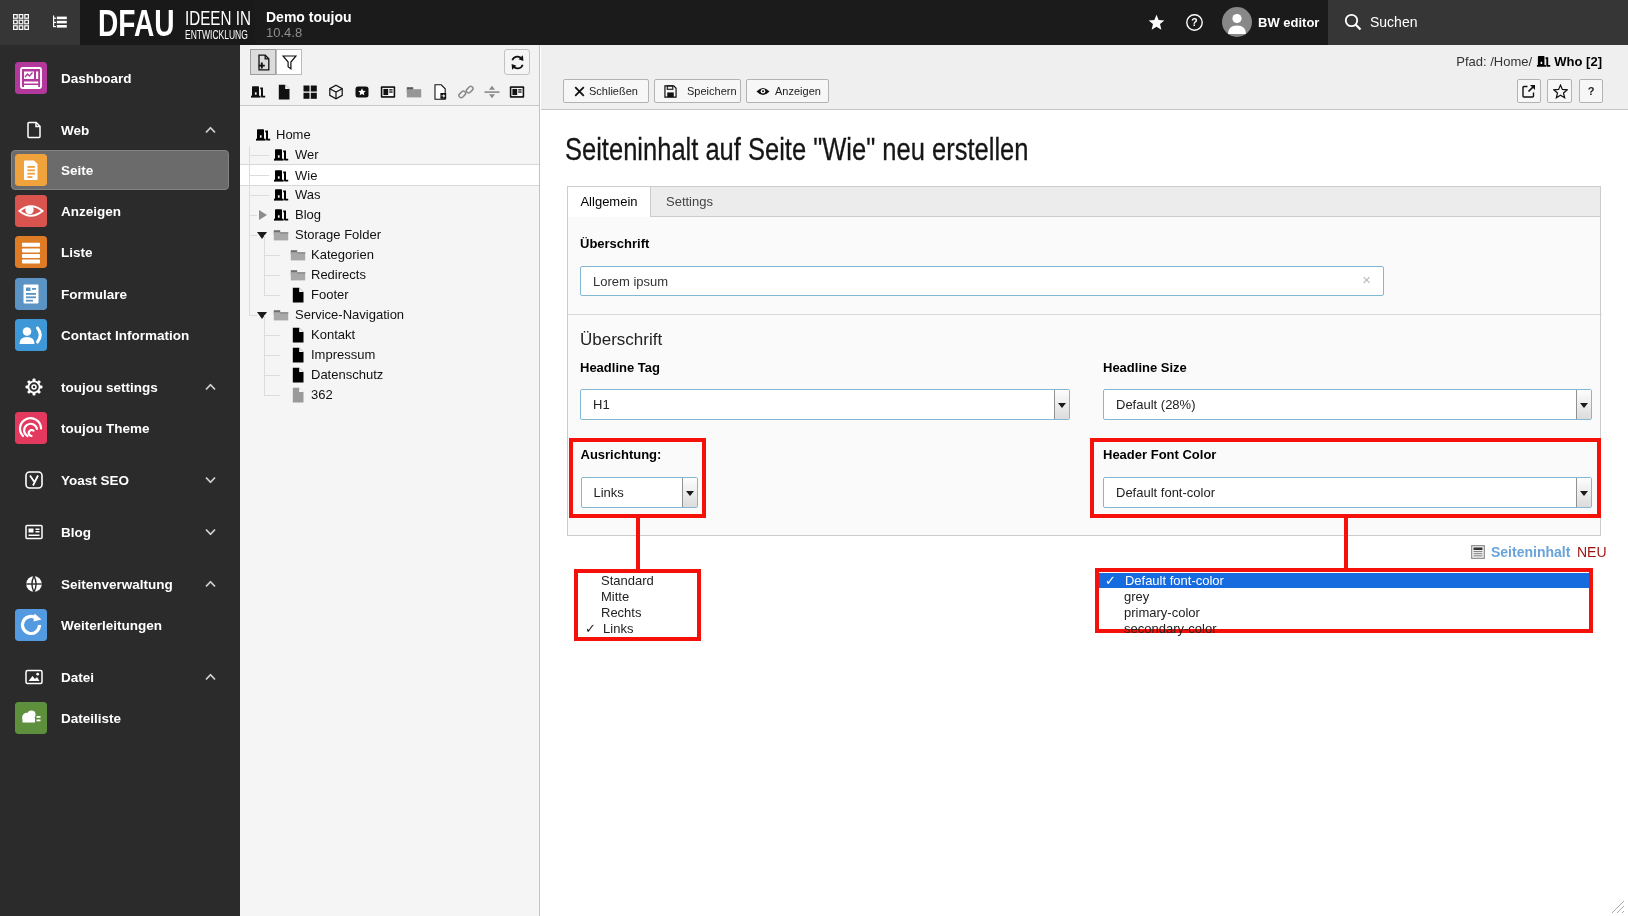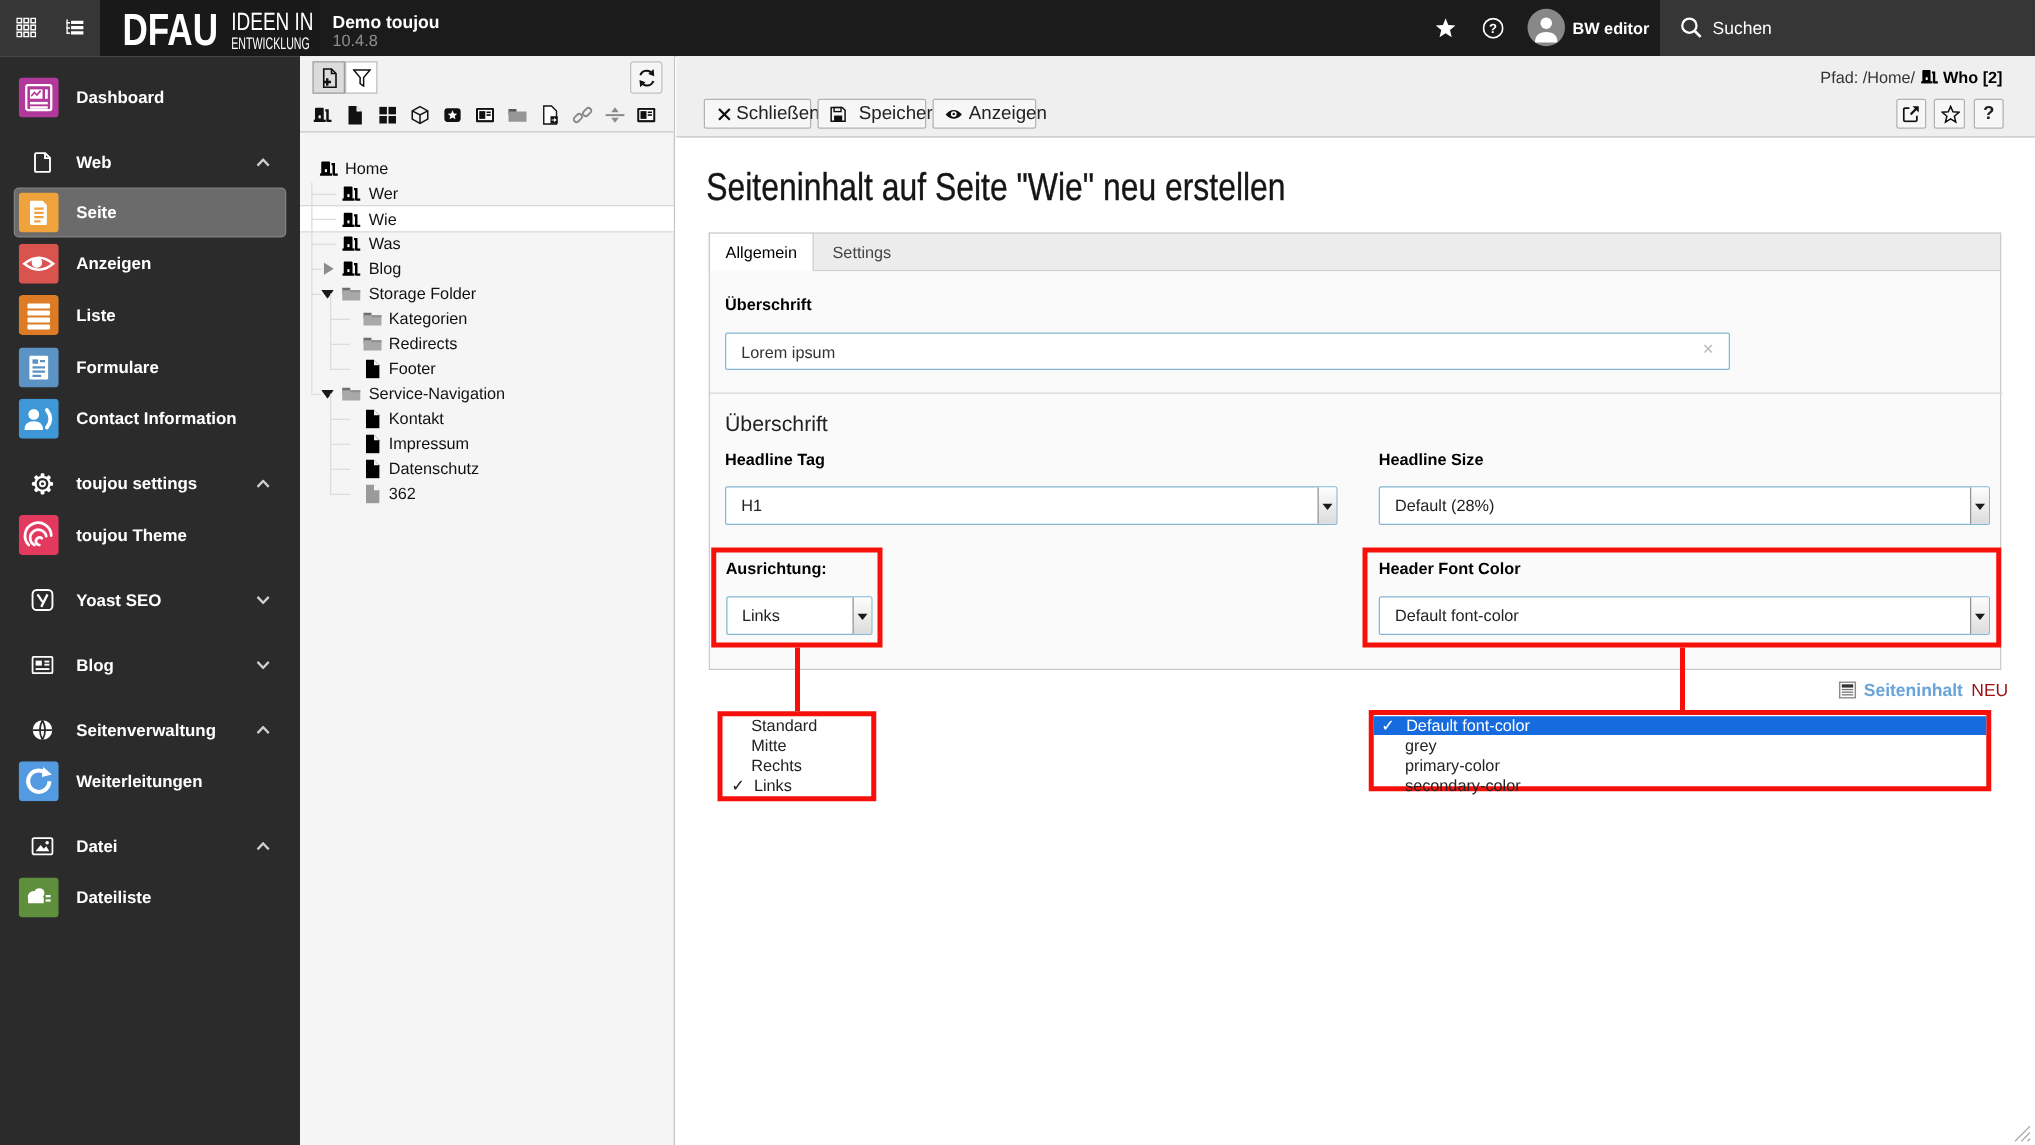--- a/index.html
+++ b/index.html
@@ -47,21 +47,21 @@
 .tree-row { position:absolute; left:0; width:299px; height:20px; font-size:13px; color:#111; }
 .tree-sel { background:#fff; border-top:1px solid #d8d8d8; border-bottom:1px solid #d8d8d8; }
 .tline { position:absolute; background:#dcdcdc; z-index:3; }
 
 
 #content { position:absolute; left:541px; top:45px; width:1087px; height:871px; background:#fff; }
 #docheader { position:absolute; left:0; top:0; width:1087px; height:65px; background:#efefef;
   border-bottom:1px solid #c6c6c6; }
 #path { position:absolute; right:26px; top:9px; font-size:13px; color:#333;margin-left:16px; }
 .dh-btn { position:absolute; top:34px; height:24px; background:#f7f7f7; border:1px solid #b3b3b3;
-  border-radius:2px; font-size:15px; color:#222; line-height:22px; }
+  border-radius:2px; font-size:11px; color:#222; line-height:22px; }
 #pagetitle { position:absolute; left:24px; top:87px; font-size:31px; font-weight:500; color:#151515; -webkit-text-stroke:0.3px #151515; transform:scaleX(0.823); transform-origin:left top; white-space:nowrap; }
 #tabbar { position:absolute; left:26px; top:141px; width:1034px; height:31px; background:#ececec;
   border:1px solid #ccc; }
 #tab-active { position:absolute; left:-1px; top:-1px; width:84px; height:32px; background:#fff;
   border:1px solid #ccc; border-bottom:none; font-size:13px; color:#000; text-align:center; line-height:30px; }
 #tab2 { position:absolute; left:98px; top:0; font-size:13px; color:#444; line-height:29px; }
 #panel { position:absolute; left:26px; top:172px; width:1034px; height:319px; background:#fafafa;
   border:1px solid #ccc; border-top:none; }
 .flabel { position:absolute; font-size:13px; font-weight:bold; color:#000; }
 #input1 { position:absolute; left:12px; top:49px; width:804px; height:30px; background:#fff;

